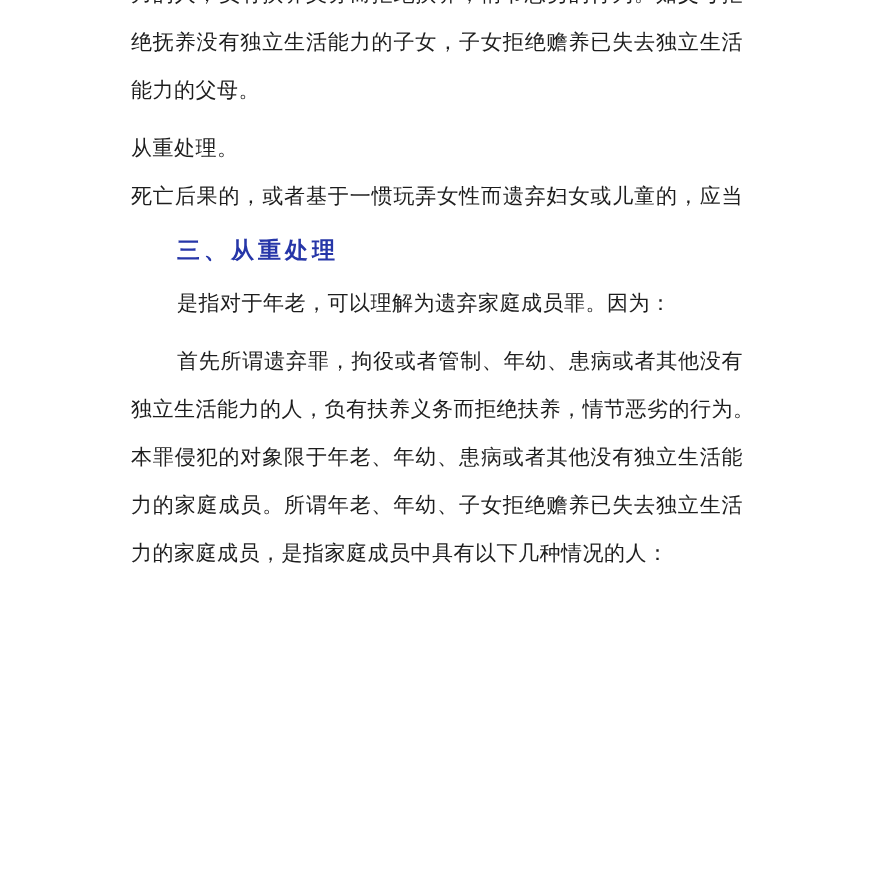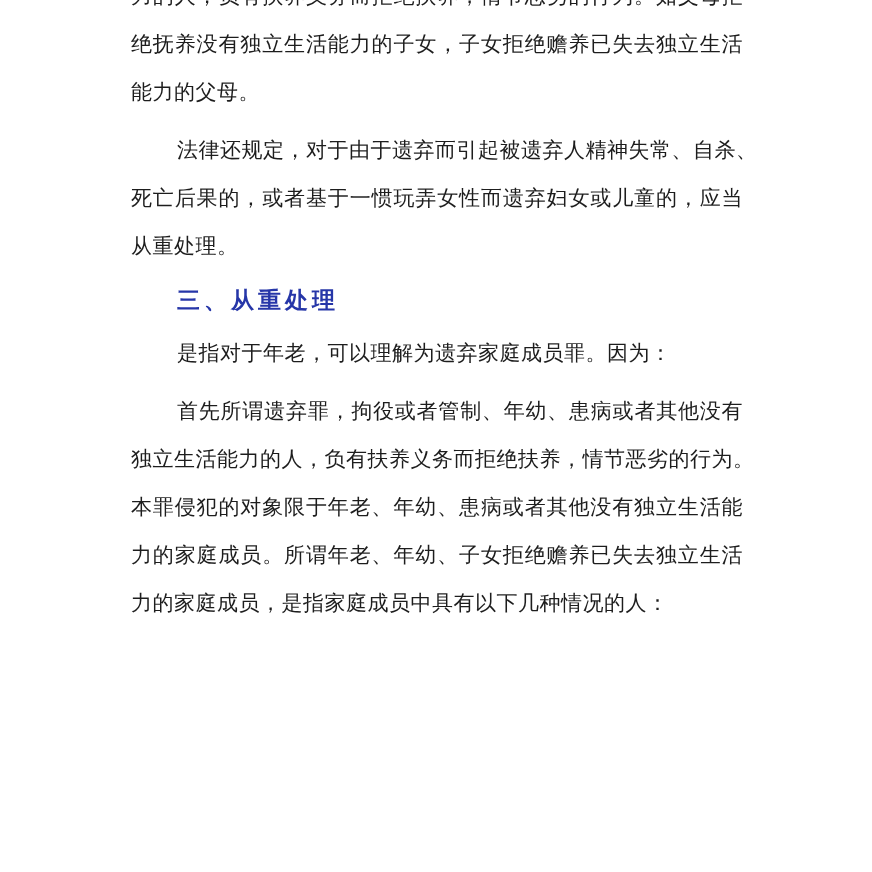--- a/index.html
+++ b/index.html
@@ -4,21 +4,21 @@
 <style>
   * { margin: 0; padding: 0; box-sizing: border-box; }
   html, body { background: #ffffff; }
   .page {
     position: relative;
     width: 872px;
     height: 872px;
     margin: 0 auto;
     background: var(--page-bg, #ffffff);
     overflow: hidden;
-    font-family: Liberation Sans, sans-serif;
+    font-family: Liberation Mono, monospace;
     padding-left: 36px;
   }
   .doc {
     position: absolute;
     left: 131px;
     top: -28px;
     width: 612px;
     color: var(--text-color, #1d1d1d);
   }
   .paragraph { margin-bottom: 10px; }
@@ -47,23 +47,22 @@
 <body>
 
 <div class="page">
   <div class="doc" id="doc">
       <div class="paragraph">
         <div class="line">力的人，负有扶养义务而拒绝扶养，情节恶劣的行为。如父母拒</div>
         <div class="line">绝抚养没有独立生活能力的子女，子女拒绝赡养已失去独立生活</div>
         <div class="line last">能力的父母。</div>
       </div>
       <div class="paragraph">
-        <div class="line first-indent">法律还规定，对于由于遗弃而引起被遗弃人精神失常、自杀、</div>
+        <div class="line last">从重处理。</div>
         <div class="line">死亡后果的，或者基于一惯玩弄女性而遗弃妇女或儿童的，应当</div>
-        <div class="line last">从重处理。</div>
       </div>
       <div class="heading">三、从重处理</div>
       <div class="paragraph">
         <div class="line last first-indent">是指对于年老，可以理解为遗弃家庭成员罪。因为：</div>
       </div>
       <div class="paragraph">
         <div class="line first-indent">首先所谓遗弃罪，拘役或者管制、年幼、患病或者其他没有</div>
         <div class="line">独立生活能力的人，负有扶养义务而拒绝扶养，情节恶劣的行为。</div>
         <div class="line">本罪侵犯的对象限于年老、年幼、患病或者其他没有独立生活能</div>
         <div class="line">力的家庭成员。所谓年老、年幼、子女拒绝赡养已失去独立生活</div>

